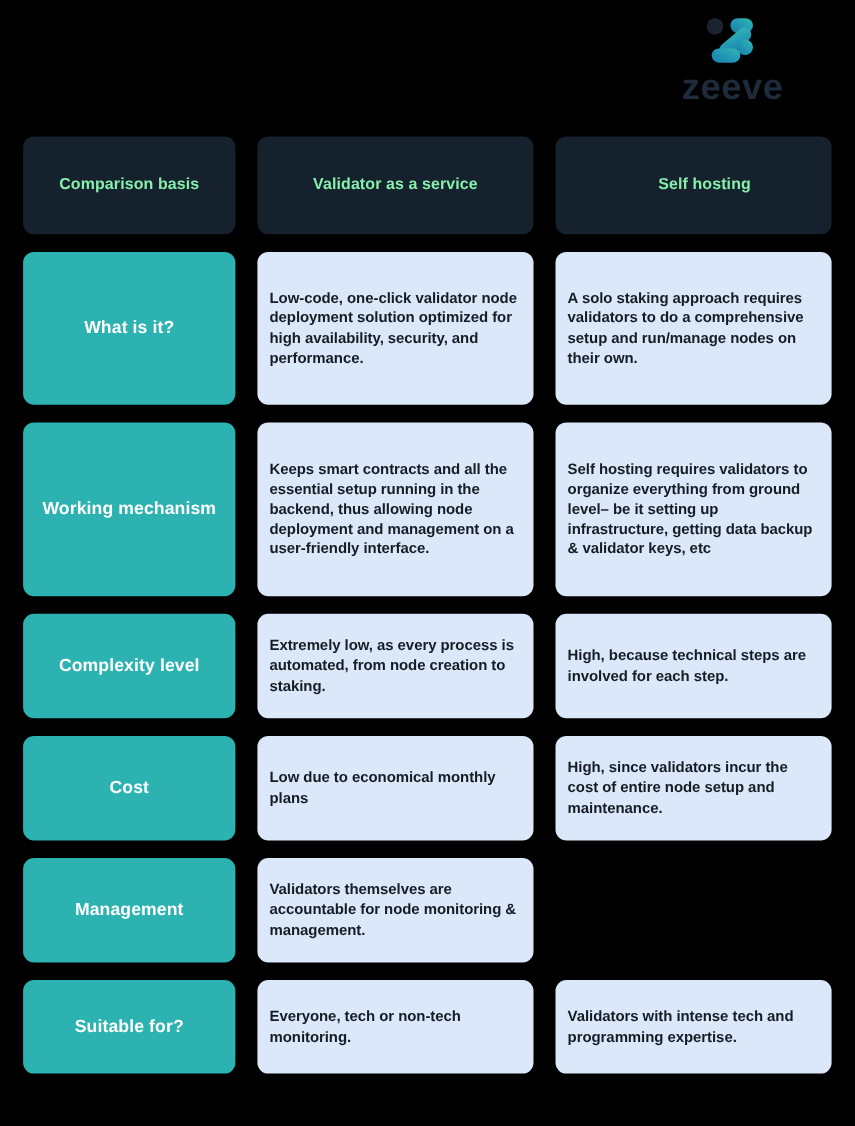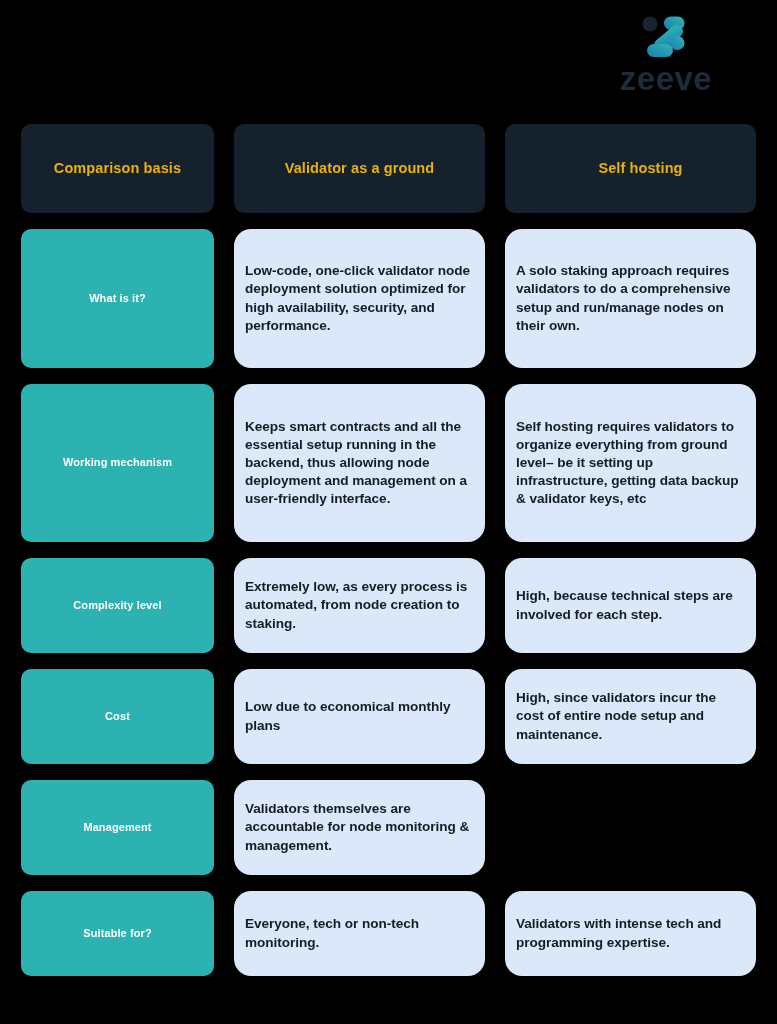--- a/index.html
+++ b/index.html
@@ -75,49 +75,48 @@
   .col-vaas    { width: 251px; flex: 0 0 251px; }
   .col-self    { width: 251px; flex: 0 0 251px; padding-left: 20px; }
 
   
   .row-head .cell {
     background: #16212e;
     justify-content: center;
     min-height: 89px;
   }
   .row-head .cell-text {
-    color: #eab308;
+    color: #86efac;
     font-size: 14.5px;
     font-weight: 700;
     letter-spacing: 0.1px;
     text-align: left;
     line-height: 1.2;
   }
 
   
   .cell-basis {
     background: #2db2b2;
     justify-content: center;
     padding: 10px 8px;
   }
   .cell-basis .cell-text {
     color: #ffffff;
-    font-size: 11px;
+    font-size: 16px;
     font-weight: 700;
     text-align: center;
     line-height: 1.25;
     letter-spacing: 0.1px;
   }
 
   
   .cell-content {
     background: #dbe8fa;
     padding: 12px 11px;
     justify-content: flex-start;
-    border-radius: 17px;
   }
   .cell-content .cell-text {
     color: #151c24;
     font-size: 13.6px;
     font-weight: 700;
     line-height: 1.33;
     letter-spacing: -0.05px;
     text-align: left;
   }
 
@@ -154,21 +153,21 @@
     <span class="brand-word">zeeve</span>
   </div>
 
   <div class="table">
 
     <div class="row row-head">
       <div class="cell col-basis">
         <span class="cell-text">Comparison basis</span>
       </div>
       <div class="cell col-vaas">
-        <span class="cell-text">Validator as a ground</span>
+        <span class="cell-text">Validator as a service</span>
       </div>
       <div class="cell col-self">
         <span class="cell-text">Self hosting</span>
       </div>
     </div>
 
     <div class="row row-1">
       <div class="cell col-basis cell-basis">
         <span class="cell-text">What is it?</span>
       </div>

